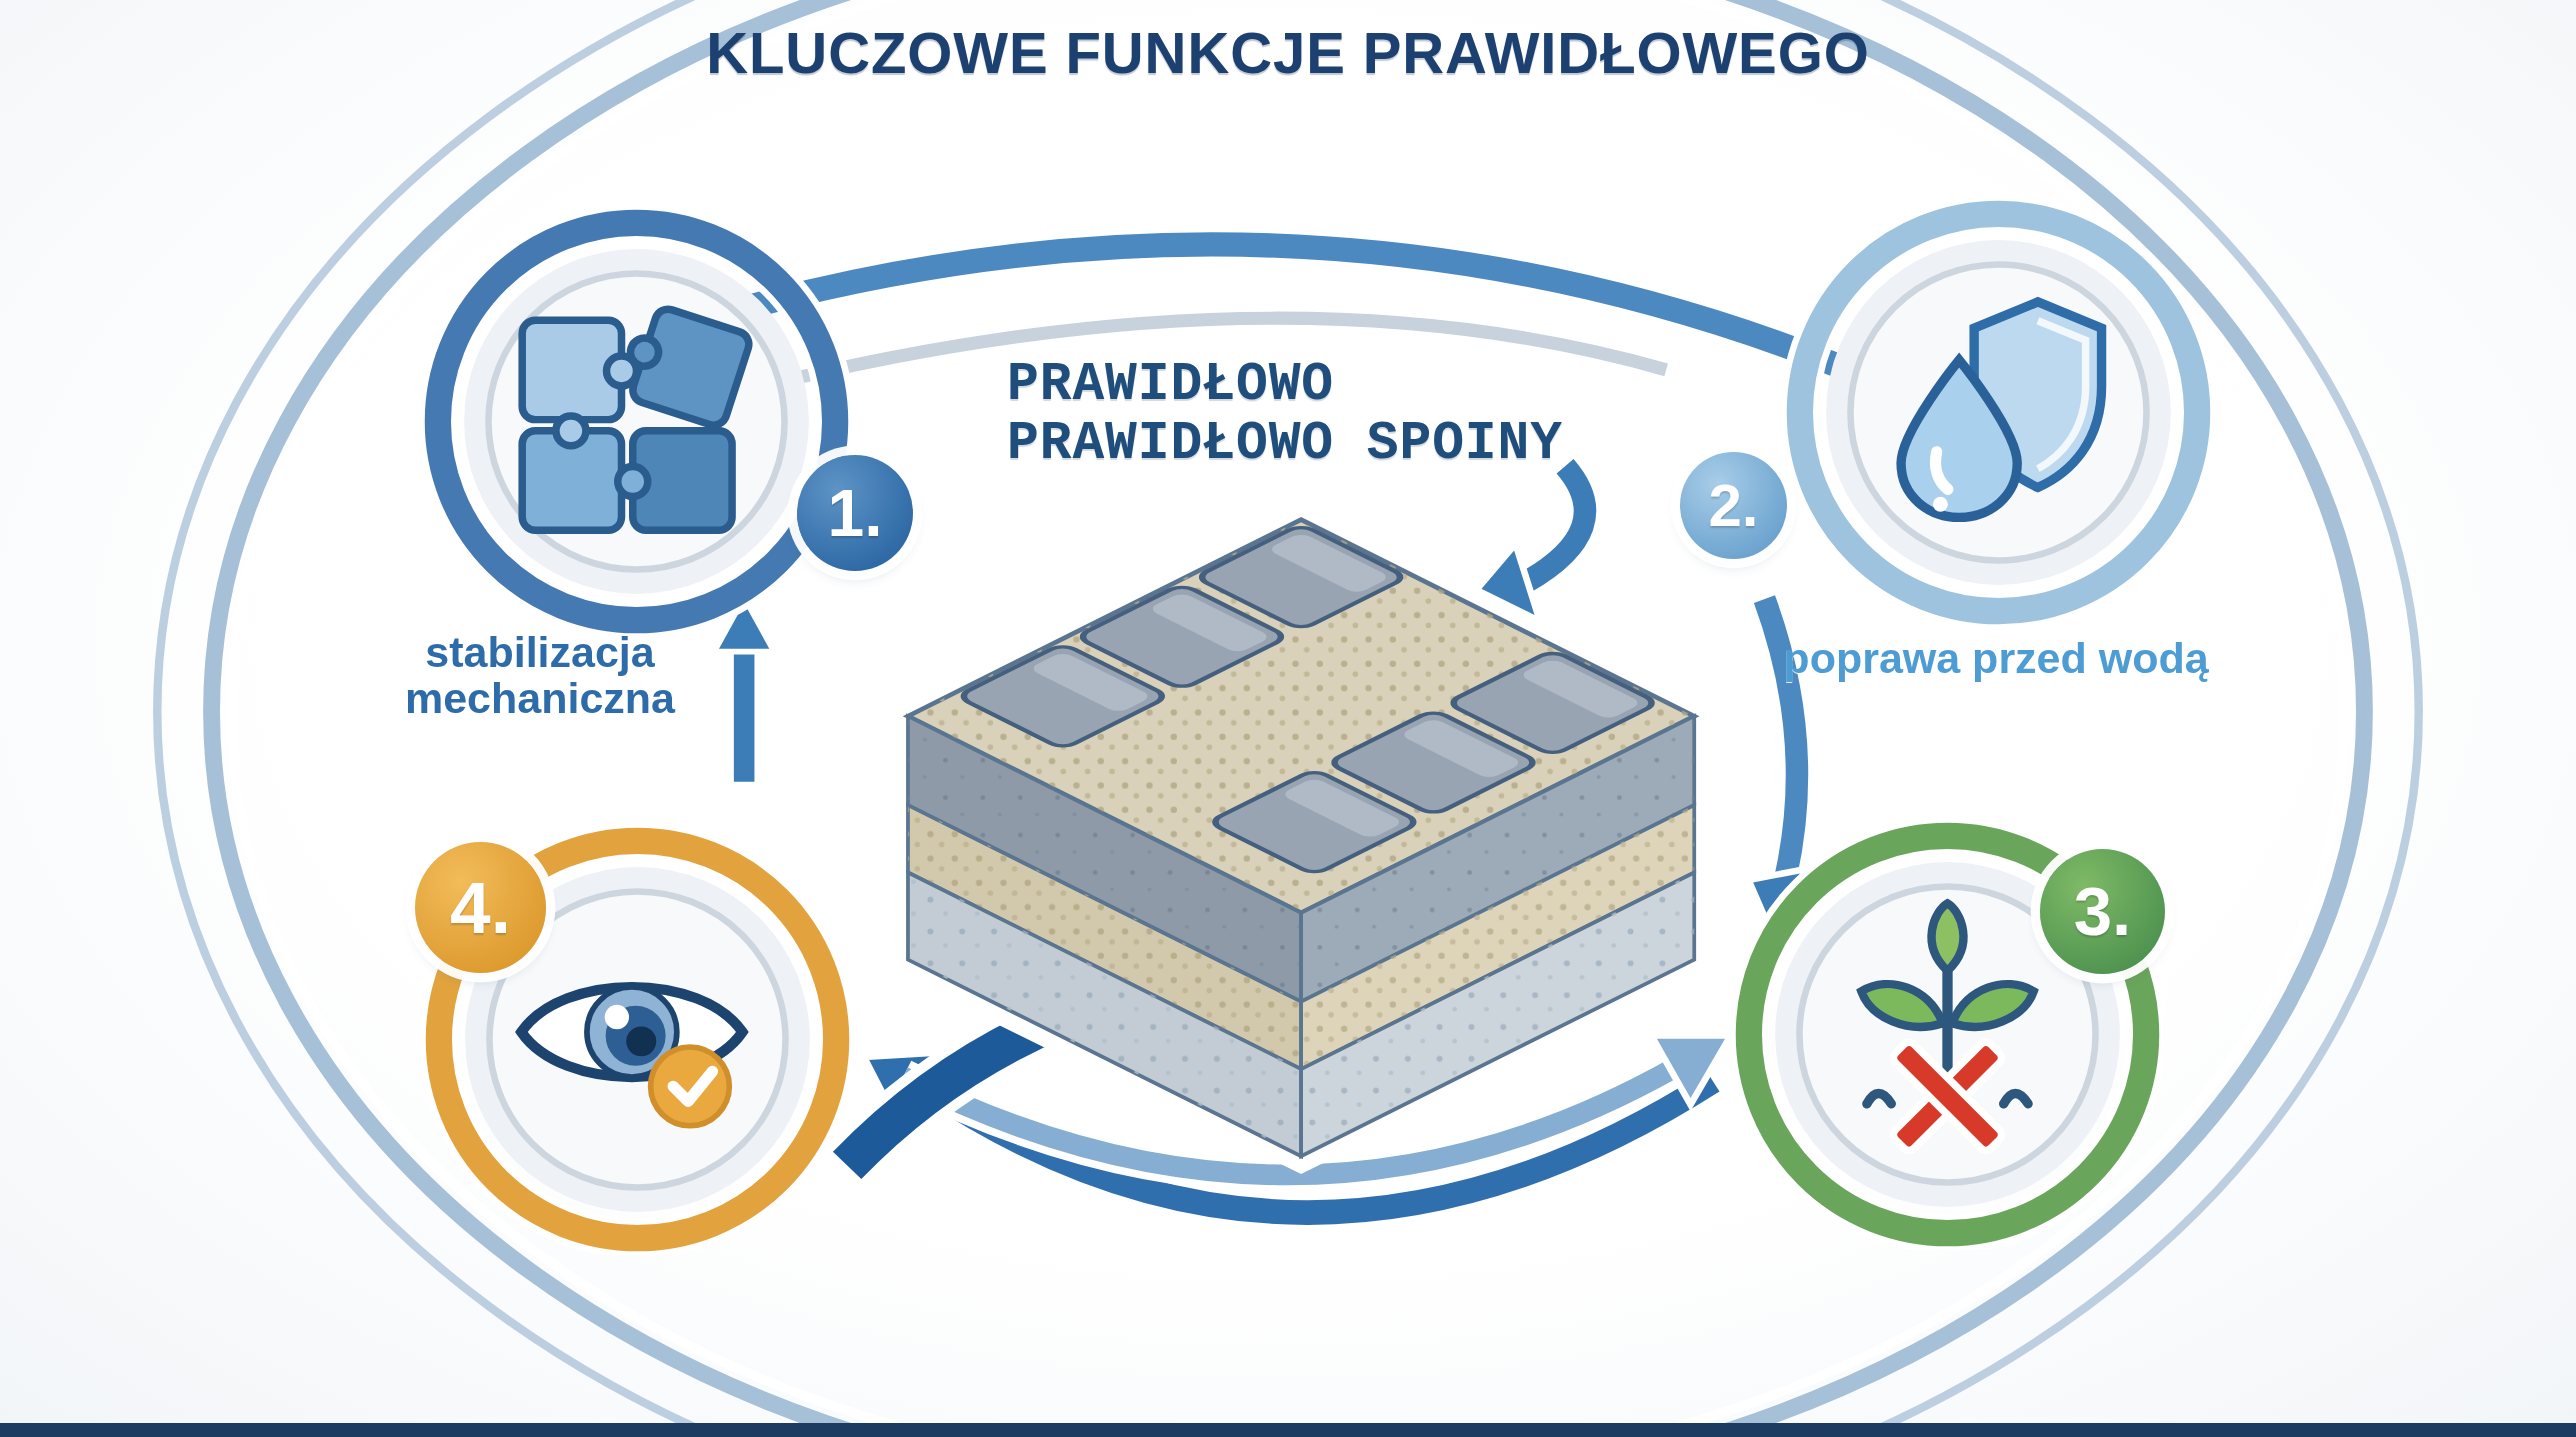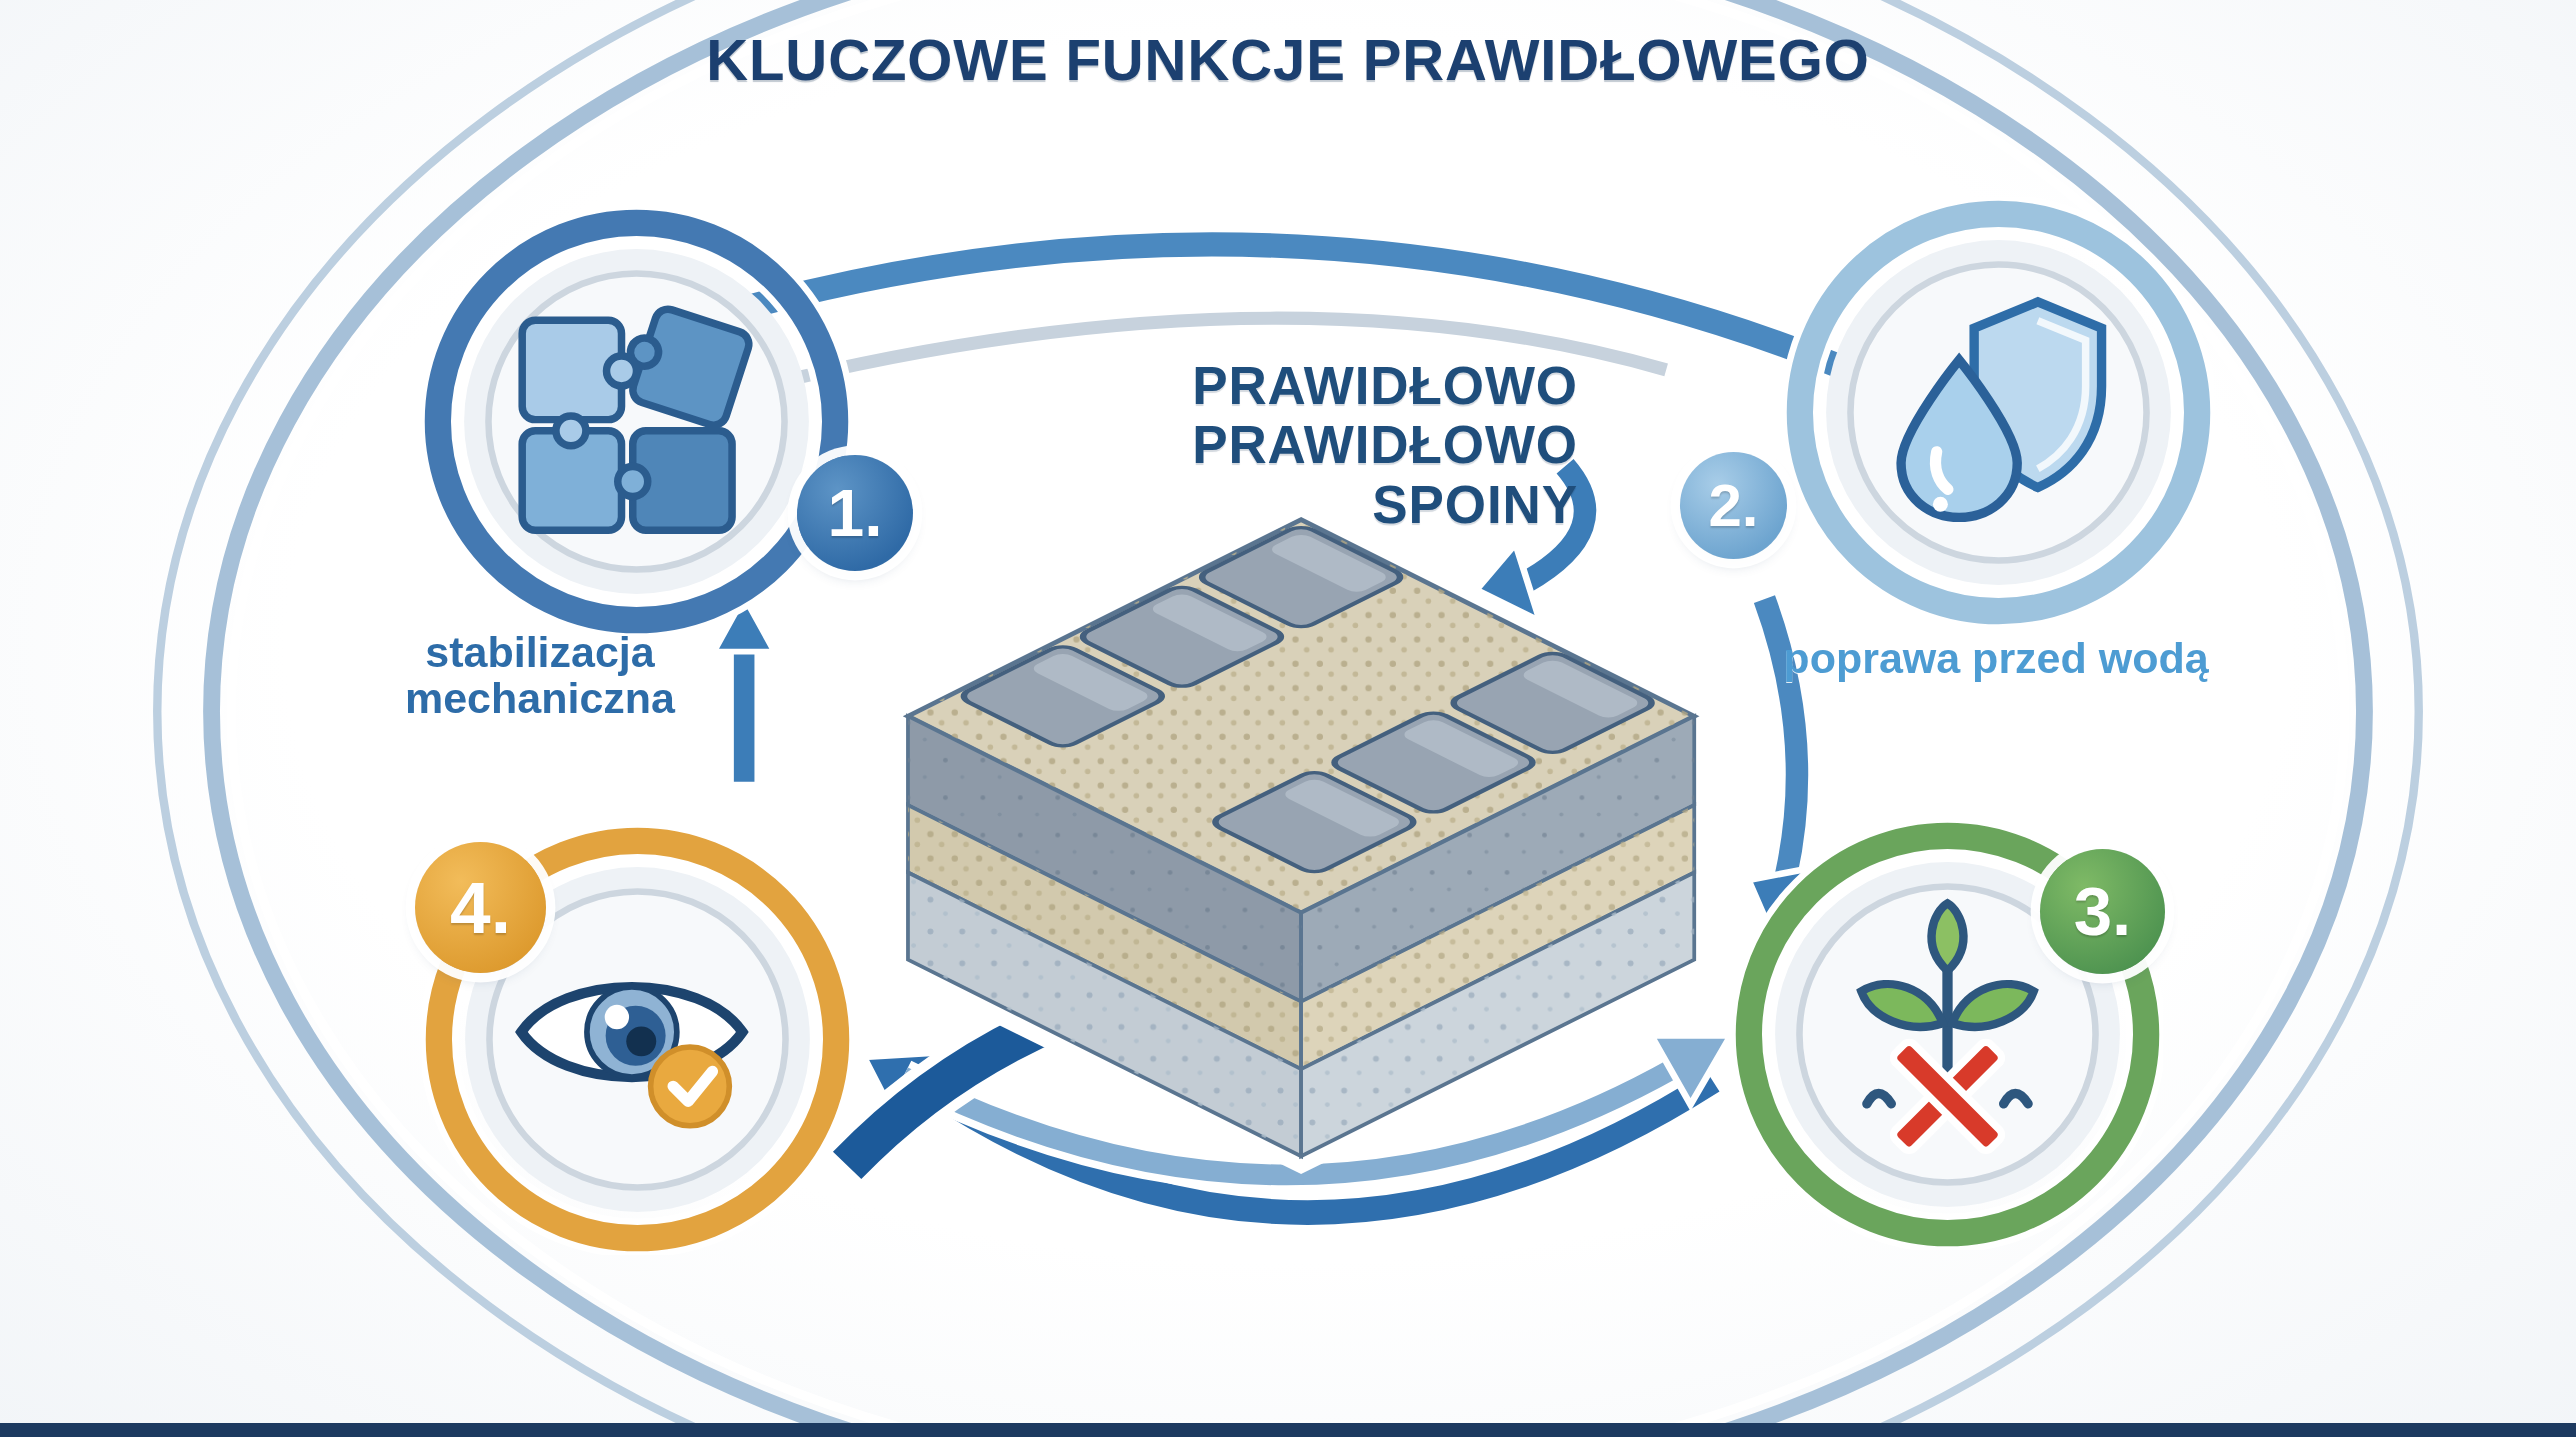--- a/index.html
+++ b/index.html
@@ -3,28 +3,29 @@
 <meta charset="utf-8">
 <style>
   html,body{margin:0;padding:0;background:#eef1f4;}
   .stage{
     position:relative;width:2576px;height:1438px;overflow:hidden;
     background:radial-gradient(ellipse at 50% 45%, #ffffff 55%, #f2f5f8 100%);
     font-family:"Liberation Sans", sans-serif;
   }
   .bg-svg{position:absolute;left:0;top:0;}
   .title{
-    position:absolute;left:0;right:0;top:27px;text-align:center;
+    position:absolute;left:0;right:0;top:20px;text-align:center;
     color:#1c4070;font-weight:bold;font-size:58px;line-height:1.13;letter-spacing:0.9px;
     text-shadow:0 1.9px 0.9px rgba(16,42,76,.25);
   }
   .center-label{
-    position:absolute;left:1007px;top:356px;width:571px;text-align:right;
+    position:absolute;left:1007px;top:356px;width:571px;text-align:left;
     color:#1f4e7c;font-weight:bold;font-size:53px;line-height:1.12;letter-spacing:0.9px;
     text-shadow:0 1.9px 0.9px rgba(16,42,76,.18);
+    font-family:Liberation Mono, monospace;
   }
   .fn{position:absolute;width:431px;height:431px;}
   .badge{
     position:absolute;border-radius:50%;display:flex;align-items:center;justify-content:center;
     color:#fff;font-weight:bold;z-index:5;
     box-shadow:0 0 0 9.4px rgba(255,255,255,.95), 0 5.6px 13px rgba(40,70,110,.25);
     text-shadow:0 1.9px 1.9px rgba(0,0,0,.18);
   }
   .b1{left:797px;top:455px;width:116px;height:116px;font-size:66px;
       background:radial-gradient(circle at 35% 30%, #5d94c6, #2f6aa6 75%);}

